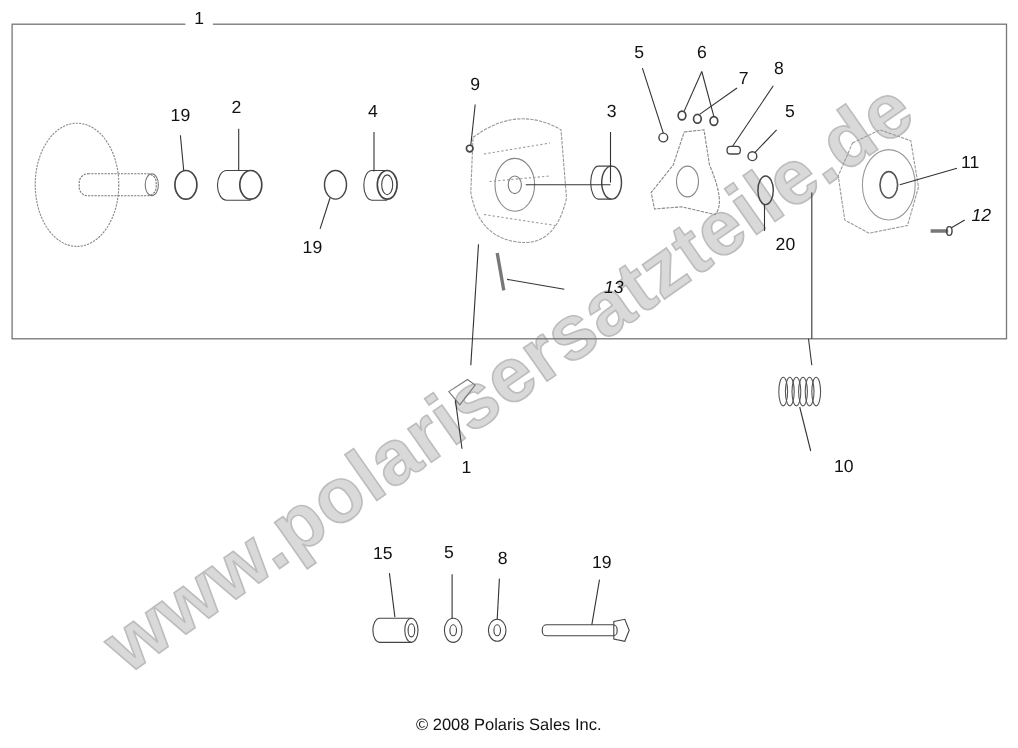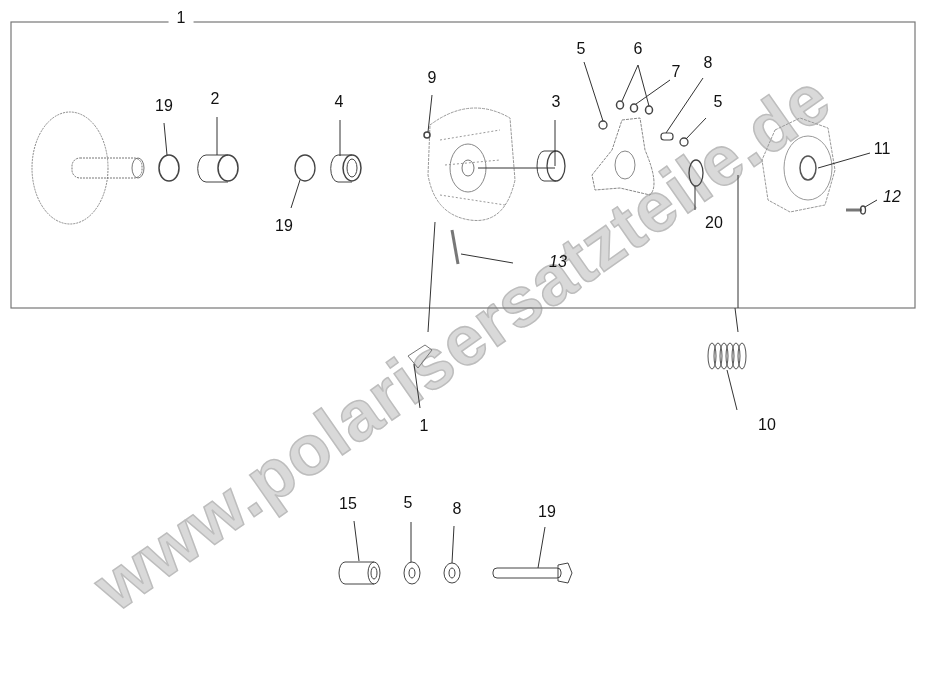--- a/index.html
+++ b/index.html
@@ -162,13 +162,14 @@
   <span class="lbl" style="left:714px;top:223px;text-align:right;">20</span>
   <span class="lbl" style="left:882px;top:149px;">11</span>
   <span class="lbl" style="left:892px;top:197px;font-style:italic;">12</span>
   <span class="lbl" style="left:424px;top:426px;">1</span>
   <span class="lbl" style="left:767px;top:425px;">10</span>
   <span class="lbl" style="left:348px;top:504px;">15</span>
   <span class="lbl" style="left:408px;top:503px;">5</span>
   <span class="lbl" style="left:457px;top:509px;">8</span>
   <span class="lbl" style="left:547px;top:512px;">19</span>
 
+  <div class="copyright">© 2008 Polaris Sales Inc.</div>
 </div>
 
 </body></html>

